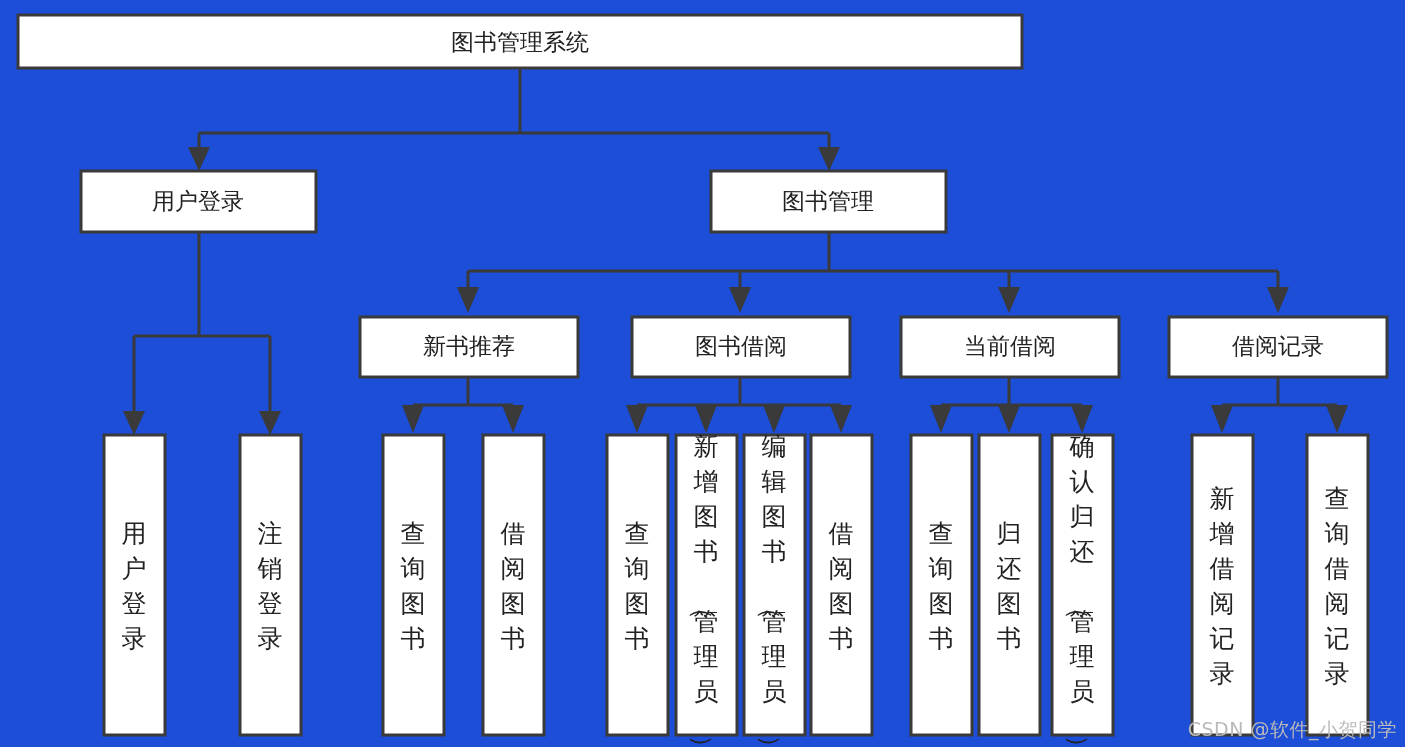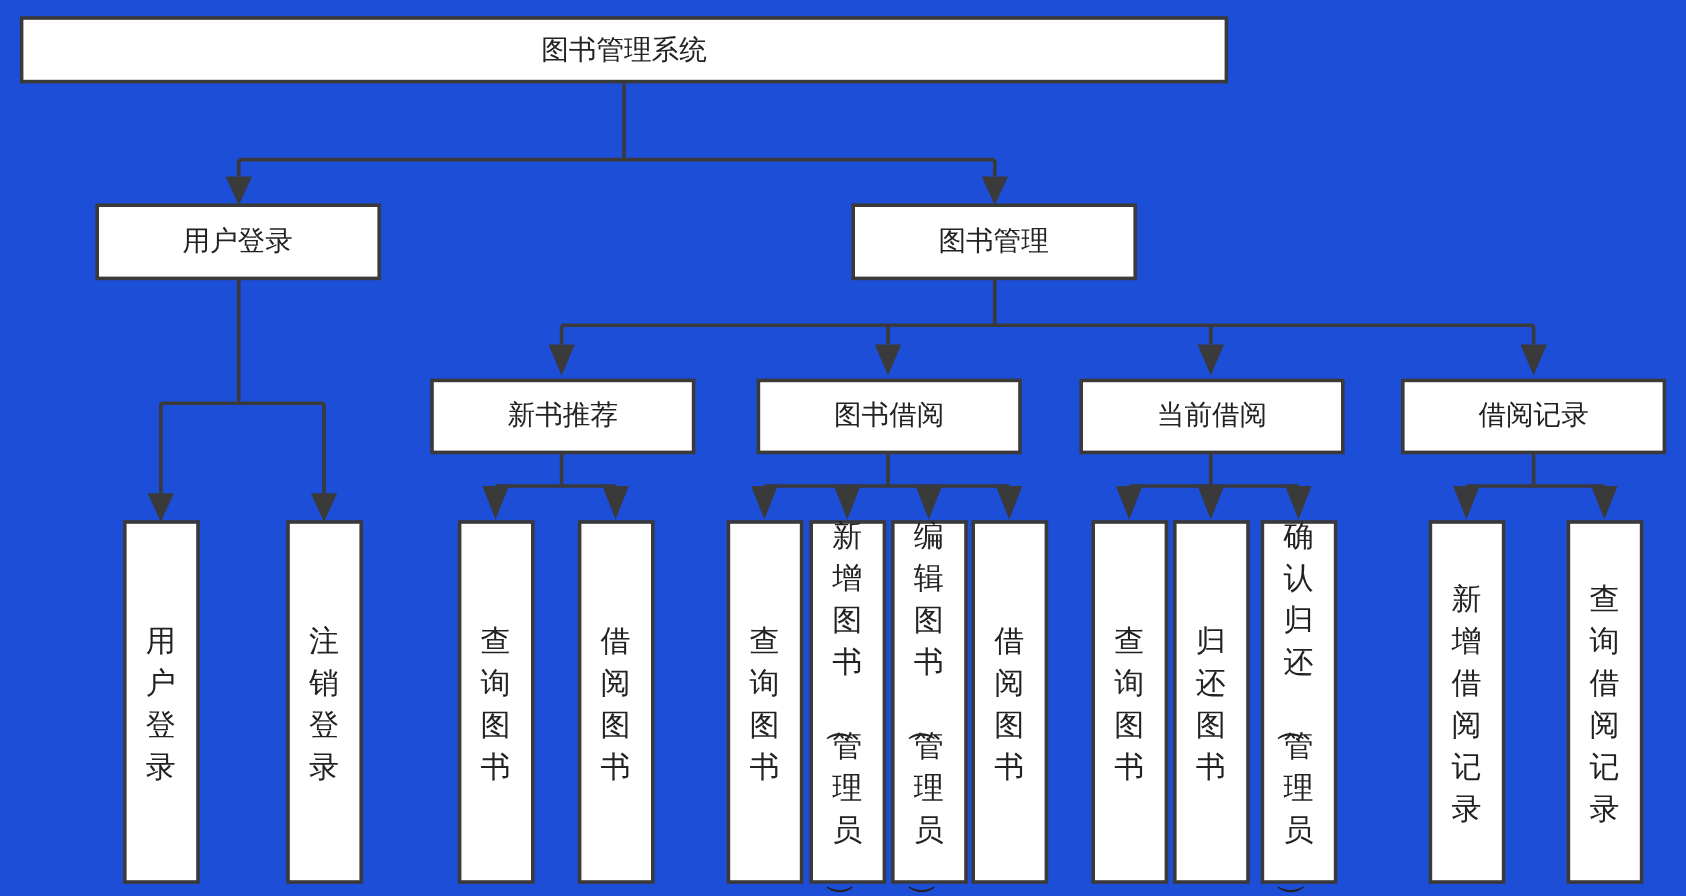--- a/index.html
+++ b/index.html
@@ -236,14 +236,15 @@
       <text class="node-label-vertical" x="1222" y="0"><tspan x="1222" y="507.3">新</tspan><tspan x="1222" y="542.3">增</tspan><tspan x="1222" y="577.3">借</tspan><tspan x="1222" y="612.3">阅</tspan><tspan x="1222" y="647.3">记</tspan><tspan x="1222" y="682.3">录</tspan></text>
     </g>
 
     <g>
       <rect class="node-box" x="1307" y="435" width="61" height="300"></rect>
       <text class="node-label-vertical" x="1337" y="0"><tspan x="1337" y="507.3">查</tspan><tspan x="1337" y="542.3">询</tspan><tspan x="1337" y="577.3">借</tspan><tspan x="1337" y="612.3">阅</tspan><tspan x="1337" y="647.3">记</tspan><tspan x="1337" y="682.3">录</tspan></text>
     </g>
 
   </svg>
 
+  <div class="watermark-text">CSDN @软件_小贺同学</div>
 
 </div>
 
 </body></html>

